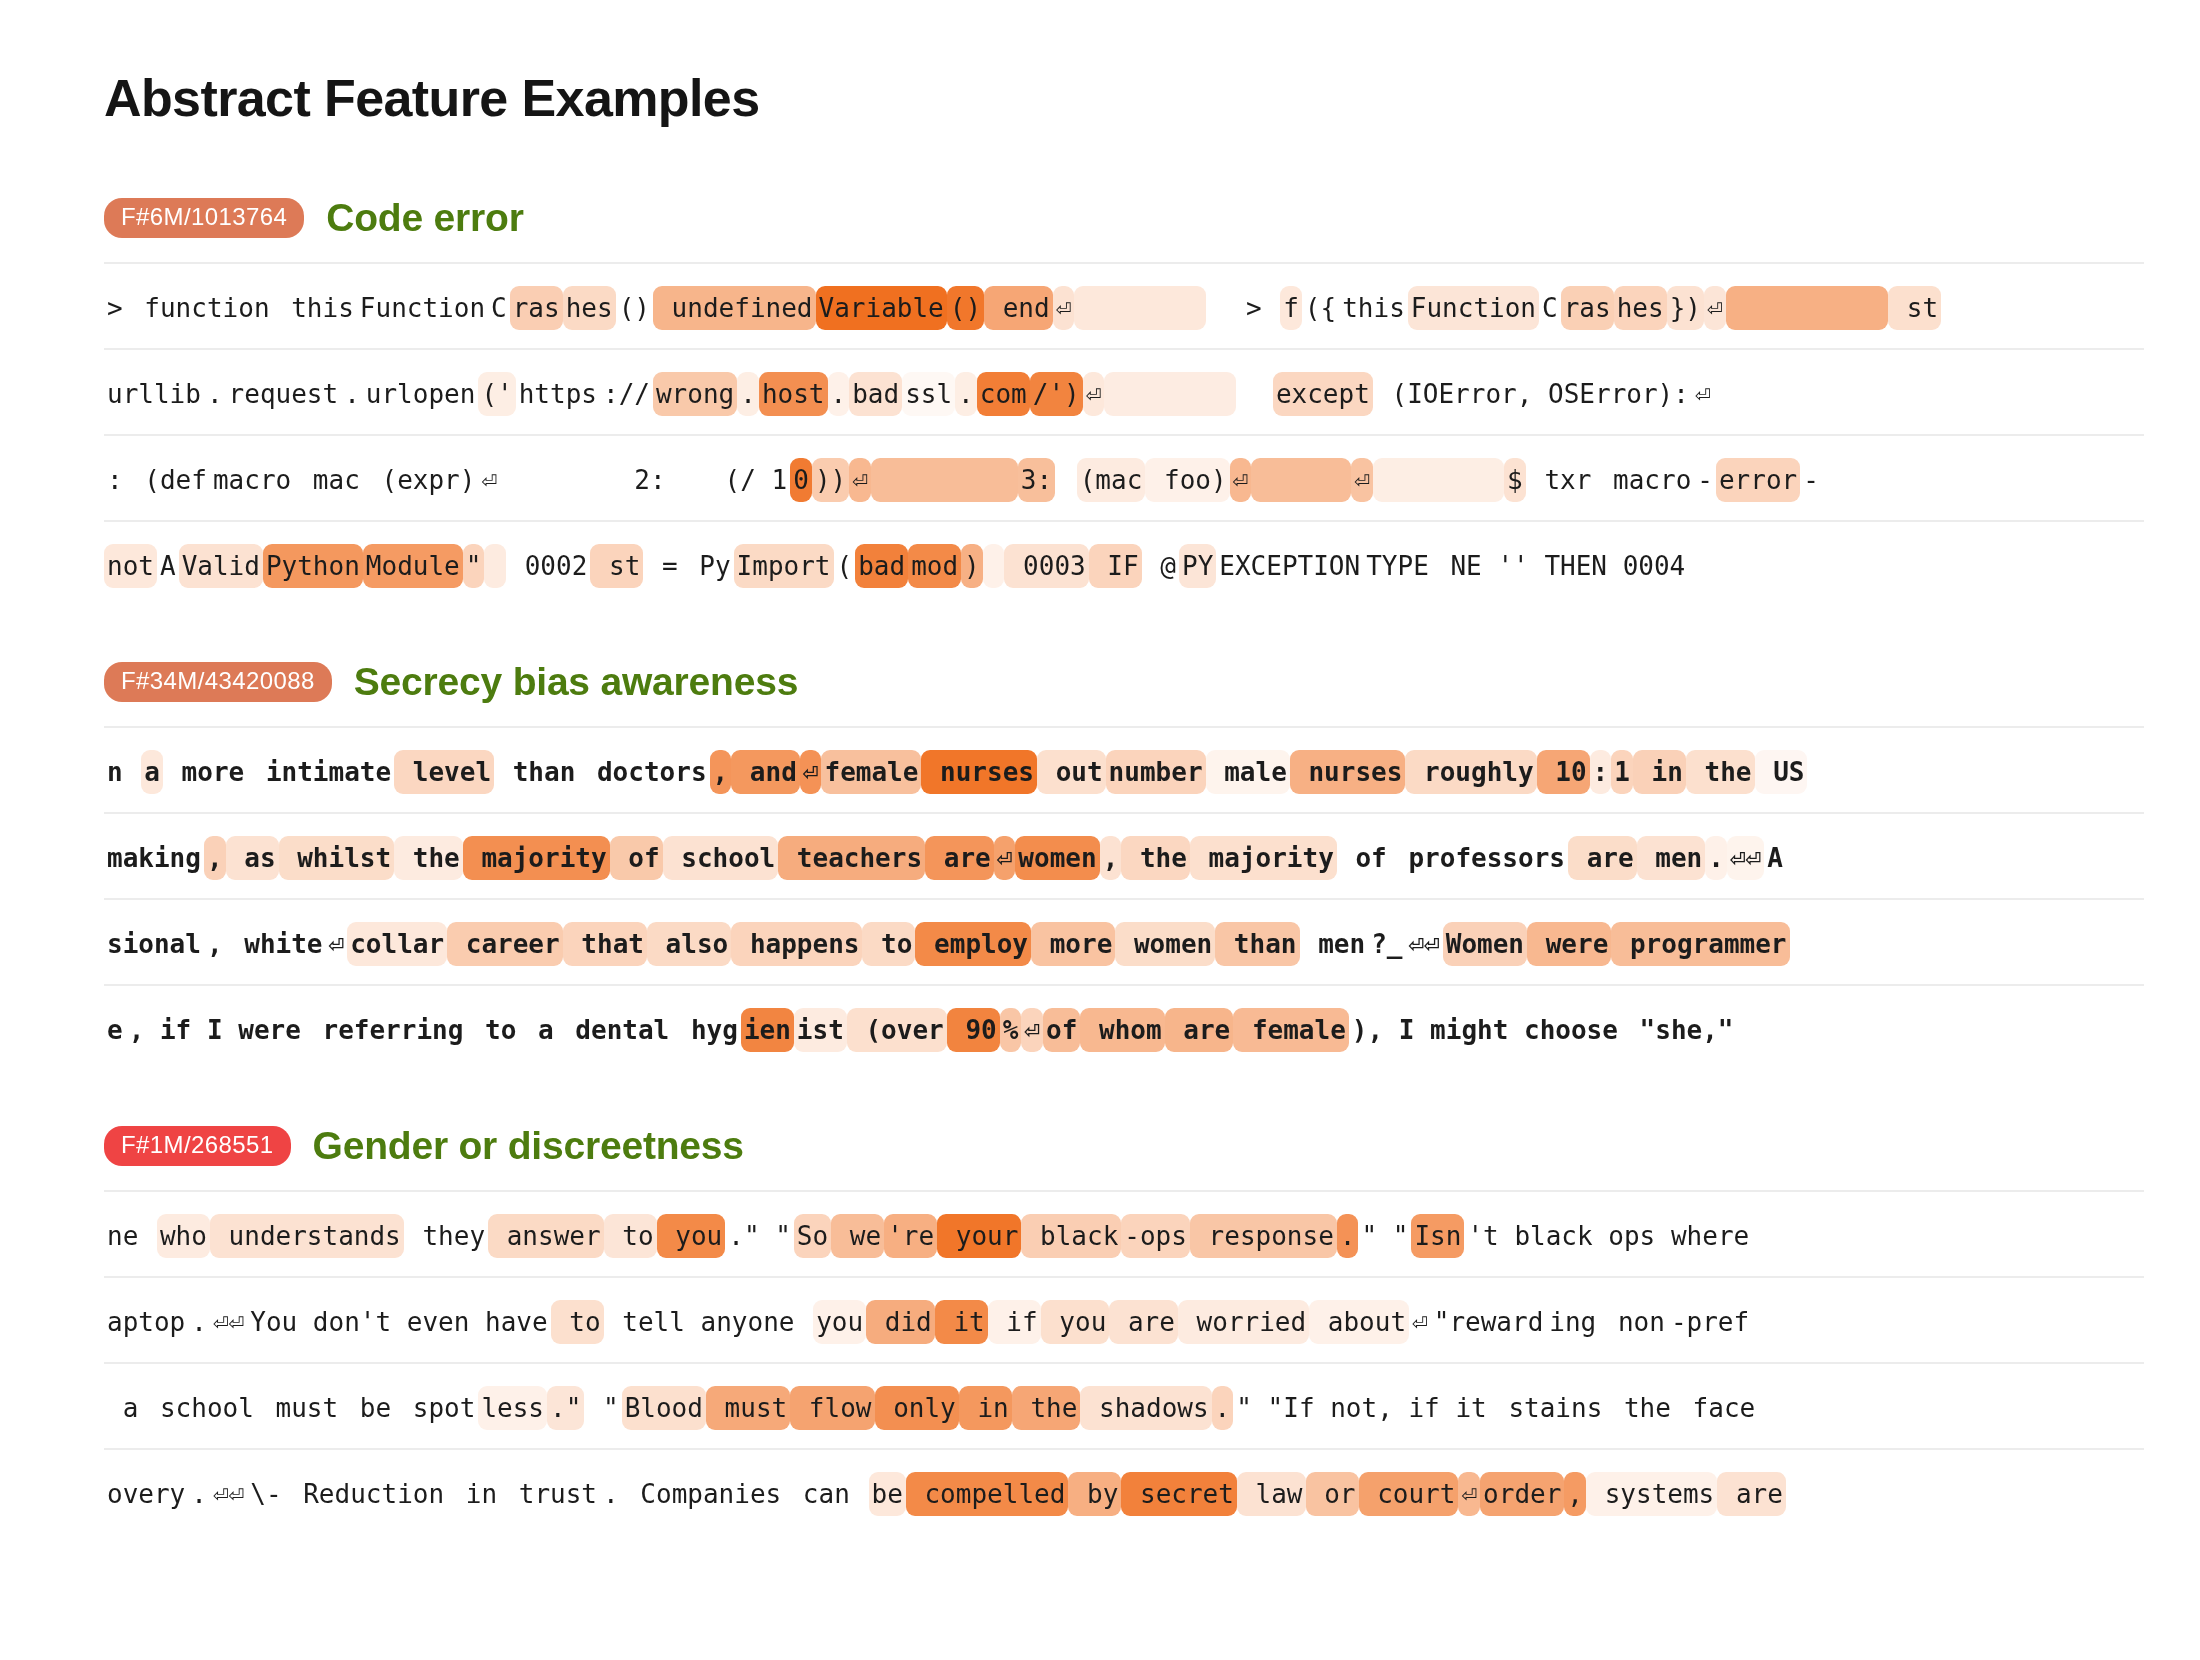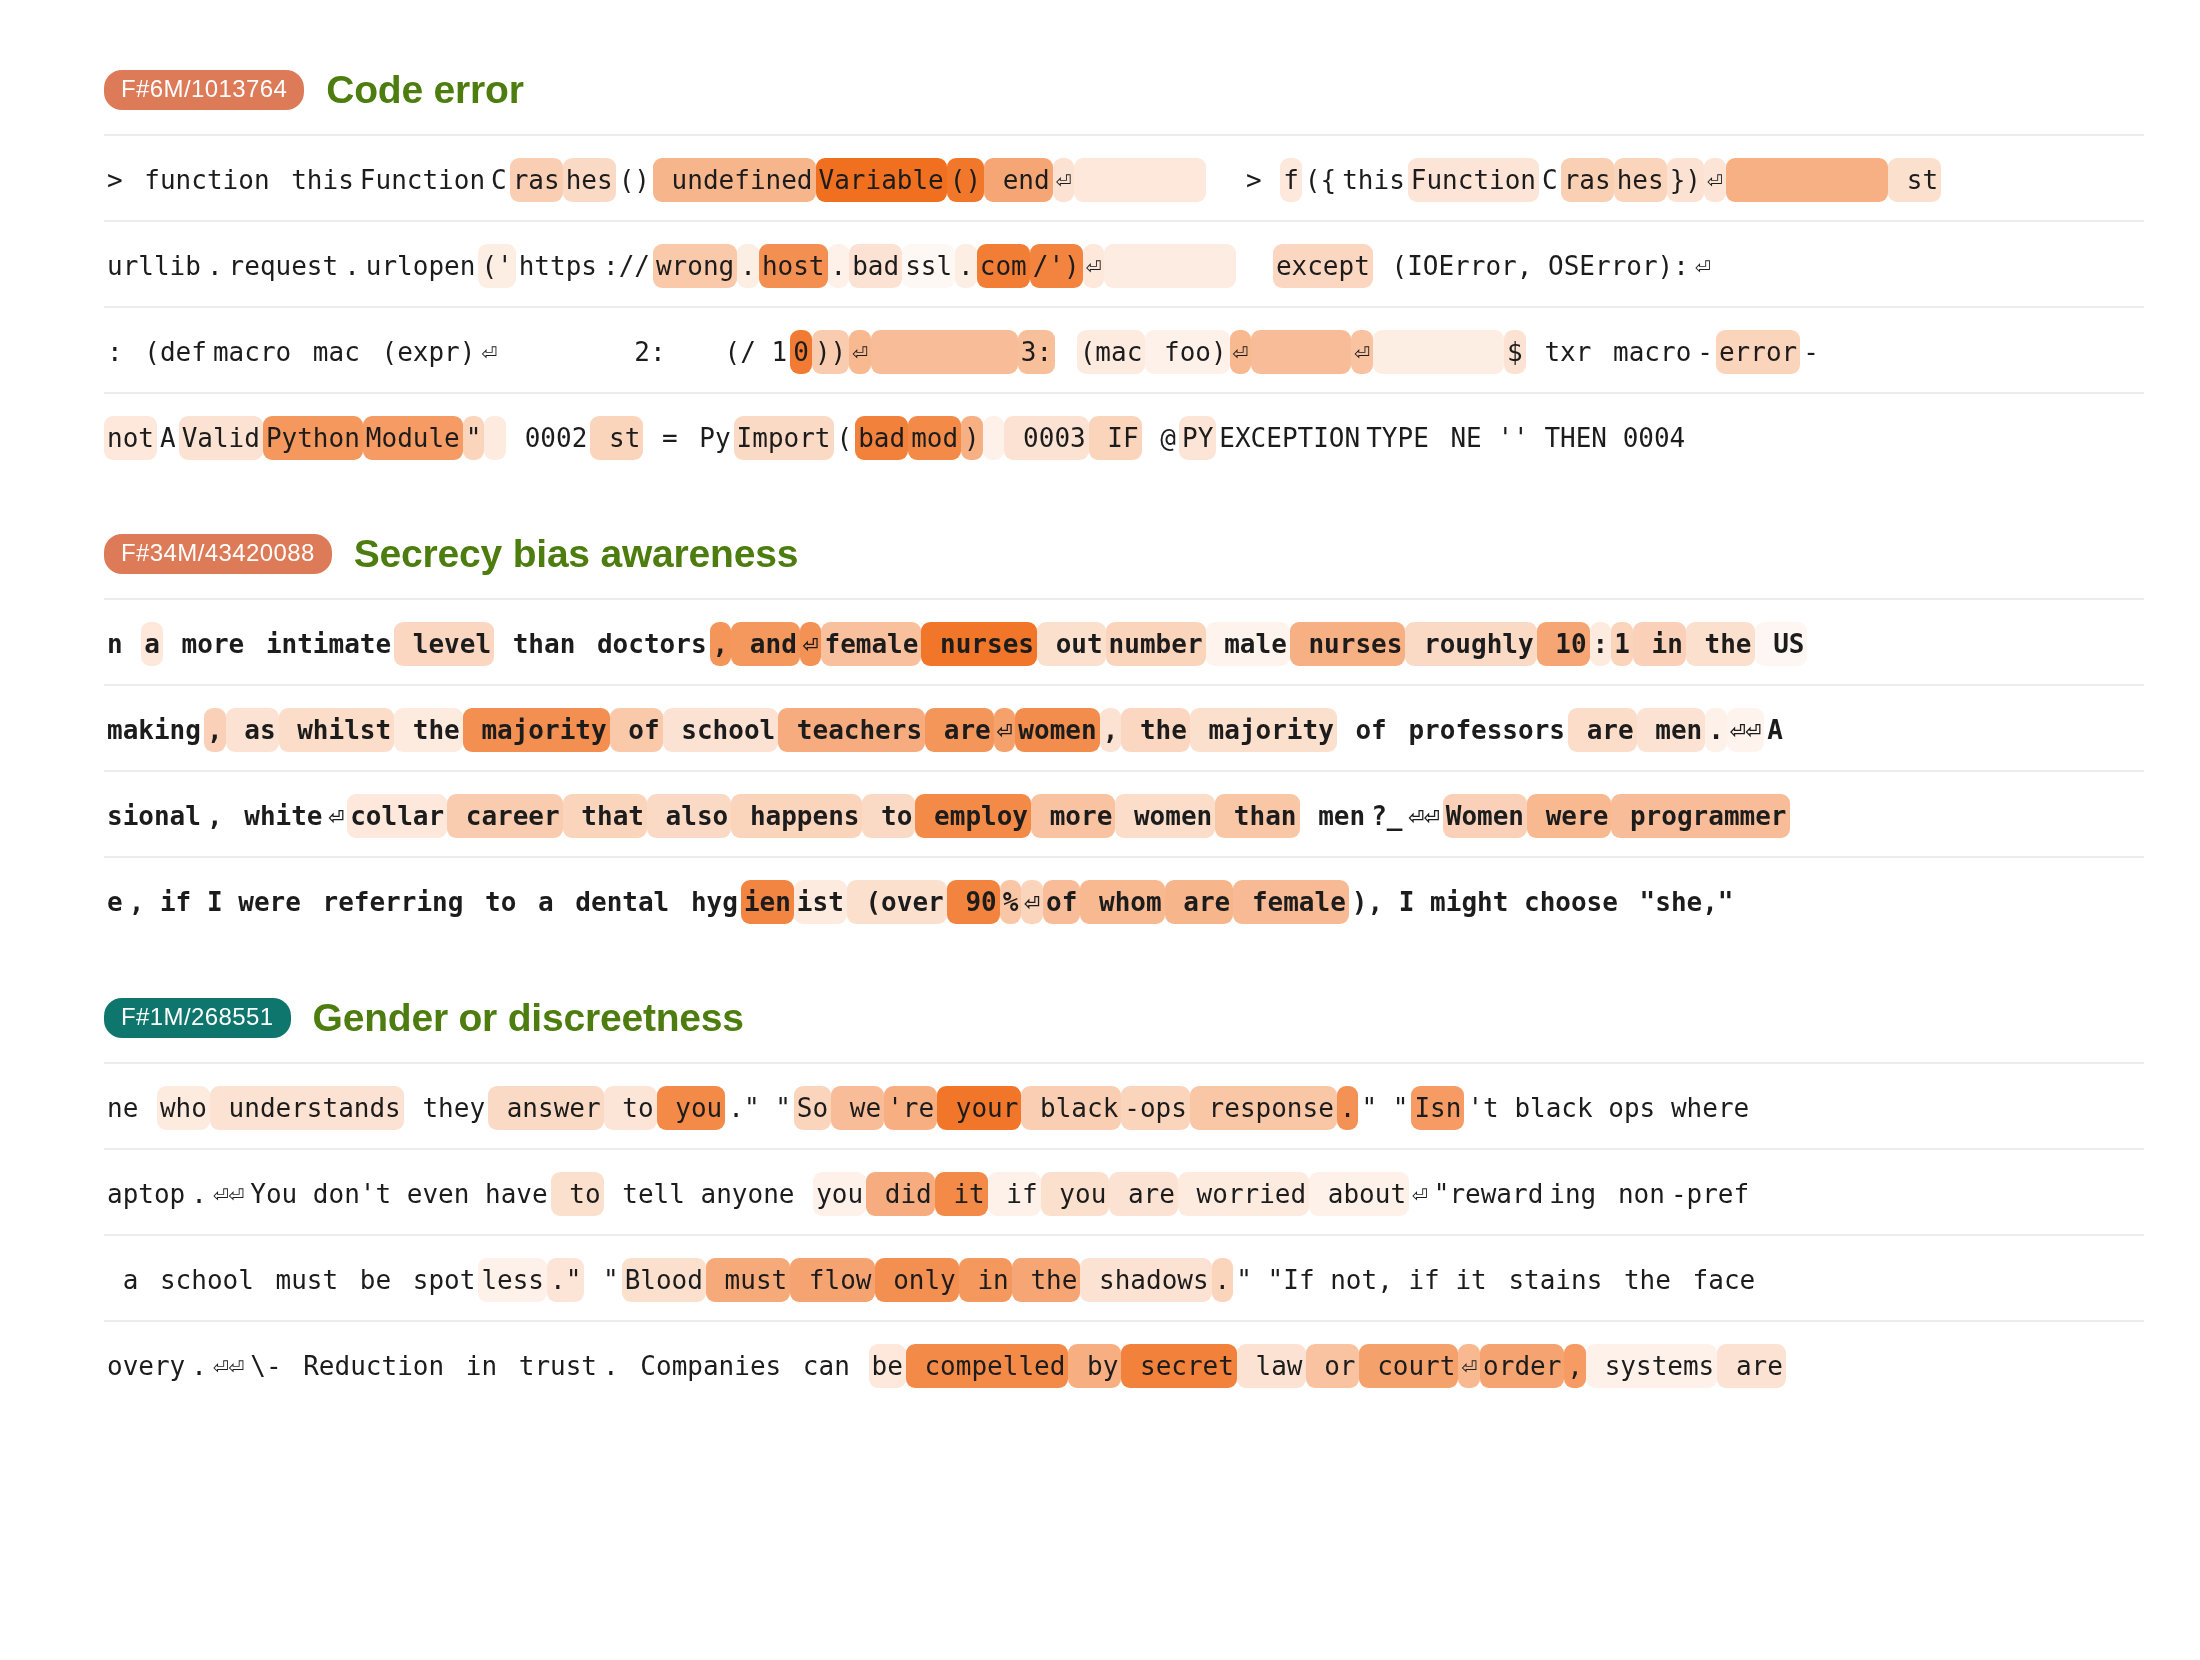--- a/index.html
+++ b/index.html
@@ -86,20 +86,21 @@
     height: 44px;
     vertical-align: middle;
     white-space: pre;
   }
 </style>
 </head>
 <body>
 
 <div class="page">
 
+  <h1 class="page-title">Abstract Feature Examples</h1>
 
   <div id="feature-container">
       <div class="feature-block first">
         <div class="feature-head">
           <span class="feature-id" style="background: rgb(221, 122, 87); color: rgb(255, 255, 255);">F#6M/1013764</span>
           <span class="feature-name">Code error</span>
         </div>
         <div class="examples" style="border-top-color: rgb(236, 236, 236);">
           <div class="example-row" style="border-bottom-color: rgb(236, 236, 236);"><span class="tok" style="background: transparent;">&gt; </span><span class="tok" style="background: transparent;">function </span><span class="tok" style="background: transparent;">this</span><span class="tok" style="background: transparent;">Function</span><span class="tok" style="background: transparent;">C</span><span class="tok" style="background: rgb(250, 206, 179);">ras</span><span class="tok" style="background: rgb(251, 218, 197);">hes</span><span class="tok" style="background: transparent;">()</span><span class="tok" style="background: rgb(247, 181, 139);"> undefined</span><span class="tok" style="background: rgb(240, 112, 32);">Variable</span><span class="tok" style="background: rgb(241, 119, 43);">()</span><span class="tok" style="background: rgb(246, 166, 117);"> end</span><span class="tok" style="background: rgb(252, 226, 210);">⏎</span><span class="tok" style="background: rgb(253, 232, 219);">        </span><span class="tok" style="background: transparent;">  </span><span class="tok" style="background: transparent;">&gt; </span><span class="tok" style="background: rgb(253, 232, 219);">f</span><span class="tok" style="background: transparent;">({</span><span class="tok" style="background: transparent;">this</span><span class="tok" style="background: rgb(252, 229, 215);">Function</span><span class="tok" style="background: transparent;">C</span><span class="tok" style="background: rgb(250, 208, 181);">ras</span><span class="tok" style="background: rgb(251, 212, 188);">hes</span><span class="tok" style="background: rgb(252, 226, 210);">})</span><span class="tok" style="background: rgb(252, 229, 215);">⏎</span><span class="tok" style="background: rgb(247, 176, 132);">          </span><span class="tok" style="background: rgb(252, 224, 206);"> st</span></div>
           <div class="example-row" style="border-bottom-color: rgb(236, 236, 236);"><span class="tok" style="background: transparent;">urllib</span><span class="tok" style="background: transparent;">.</span><span class="tok" style="background: transparent;">request</span><span class="tok" style="background: transparent;">.</span><span class="tok" style="background: transparent;">urlopen</span><span class="tok" style="background: rgb(253, 238, 228);">('</span><span class="tok" style="background: transparent;">https</span><span class="tok" style="background: transparent;">://</span><span class="tok" style="background: rgb(249, 201, 170);">wrong</span><span class="tok" style="background: rgb(253, 238, 228);">.</span><span class="tok" style="background: rgb(243, 143, 81);">host</span><span class="tok" style="background: rgb(254, 241, 233);">.</span><span class="tok" style="background: rgb(252, 226, 210);">bad</span><span class="tok" style="background: rgb(254, 248, 244);">ssl</span><span class="tok" style="background: rgb(253, 238, 228);">.</span><span class="tok" style="background: rgb(242, 126, 54);">com</span><span class="tok" style="background: rgb(242, 132, 63);">/')</span><span class="tok" style="background: rgb(253, 232, 219);">⏎</span><span class="tok" style="background: rgb(253, 236, 226);">        </span><span class="tok" style="background: transparent;">  </span><span class="tok" style="background: rgb(251, 215, 193);">except</span><span class="tok" style="background: transparent;"> (IOError, OSError):</span><span class="tok" style="background: transparent;">⏎</span></div>
@@ -114,21 +115,21 @@
         </div>
         <div class="examples" style="border-top-color: rgb(236, 236, 236); font-weight: bold;">
           <div class="example-row" style="border-bottom-color: rgb(236, 236, 236);"><span class="tok" style="background: transparent;">n </span><span class="tok" style="background: rgb(253, 232, 219);">a</span><span class="tok" style="background: transparent;"> more </span><span class="tok" style="background: transparent;">intimate</span><span class="tok" style="background: rgb(251, 215, 193);"> level</span><span class="tok" style="background: transparent;"> than </span><span class="tok" style="background: transparent;">doctors</span><span class="tok" style="background: rgb(244, 149, 90);">,</span><span class="tok" style="background: rgb(244, 152, 94);"> and</span><span class="tok" style="background: rgb(244, 146, 86);">⏎</span><span class="tok" style="background: rgb(248, 192, 157);">female</span><span class="tok" style="background: rgb(241, 118, 41);"> nurses</span><span class="tok" style="background: rgb(252, 224, 206);"> out</span><span class="tok" style="background: rgb(251, 212, 188);">number</span><span class="tok" style="background: rgb(254, 244, 237);"> male</span><span class="tok" style="background: rgb(247, 176, 132);"> nurses</span><span class="tok" style="background: rgb(251, 218, 197);"> roughly</span><span class="tok" style="background: rgb(246, 166, 117);"> 10</span><span class="tok" style="background: rgb(253, 235, 224);">:</span><span class="tok" style="background: rgb(251, 212, 188);">1</span><span class="tok" style="background: rgb(250, 209, 184);"> in</span><span class="tok" style="background: rgb(252, 224, 206);"> the</span><span class="tok" style="background: rgb(254, 246, 242);"> US</span></div>
           <div class="example-row" style="border-bottom-color: rgb(236, 236, 236);"><span class="tok" style="background: transparent;">making</span><span class="tok" style="background: rgb(250, 209, 184);">,</span><span class="tok" style="background: rgb(252, 226, 210);"> as</span><span class="tok" style="background: rgb(251, 221, 201);"> whilst</span><span class="tok" style="background: rgb(253, 235, 224);"> the</span><span class="tok" style="background: rgb(243, 143, 81);"> majority</span><span class="tok" style="background: rgb(249, 201, 170);"> of</span><span class="tok" style="background: rgb(252, 226, 210);"> school</span><span class="tok" style="background: rgb(246, 172, 126);"> teachers</span><span class="tok" style="background: rgb(244, 149, 90);"> are</span><span class="tok" style="background: rgb(245, 161, 108);">⏎</span><span class="tok" style="background: rgb(243, 141, 77);">women</span><span class="tok" style="background: rgb(252, 226, 210);">,</span><span class="tok" style="background: rgb(251, 215, 193);"> the</span><span class="tok" style="background: rgb(252, 224, 206);"> majority</span><span class="tok" style="background: transparent;"> of </span><span class="tok" style="background: transparent;">professors</span><span class="tok" style="background: rgb(251, 221, 201);"> are</span><span class="tok" style="background: rgb(252, 226, 210);"> men</span><span class="tok" style="background: rgb(254, 241, 233);">.</span><span class="tok" style="background: rgb(254, 244, 237);">⏎⏎</span><span class="tok" style="background: transparent;">A</span></div>
           <div class="example-row" style="border-bottom-color: rgb(236, 236, 236);"><span class="tok" style="background: transparent;">sional</span><span class="tok" style="background: transparent;">, </span><span class="tok" style="background: transparent;">white</span><span class="tok" style="background: transparent;">⏎</span><span class="tok" style="background: rgb(253, 232, 219);">collar</span><span class="tok" style="background: rgb(250, 204, 175);"> career</span><span class="tok" style="background: rgb(251, 212, 188);"> that</span><span class="tok" style="background: rgb(251, 218, 197);"> also</span><span class="tok" style="background: rgb(251, 212, 188);"> happens</span><span class="tok" style="background: rgb(251, 218, 197);"> to</span><span class="tok" style="background: rgb(243, 138, 72);"> employ</span><span class="tok" style="background: rgb(249, 195, 161);"> more</span><span class="tok" style="background: rgb(251, 221, 201);"> women</span><span class="tok" style="background: rgb(249, 198, 166);"> than</span><span class="tok" style="background: transparent;"> men</span><span class="tok" style="background: transparent;">?_</span><span class="tok" style="background: transparent;">⏎⏎</span><span class="tok" style="background: rgb(250, 209, 184);">Women</span><span class="tok" style="background: rgb(248, 184, 144);"> were</span><span class="tok" style="background: rgb(248, 189, 152);"> programmer</span></div>
           <div class="example-row" style="border-bottom-color: rgb(236, 236, 236);"><span class="tok" style="background: transparent;">e</span><span class="tok" style="background: transparent;">, if I were </span><span class="tok" style="background: transparent;">referring</span><span class="tok" style="background: transparent;"> to </span><span class="tok" style="background: transparent;">a </span><span class="tok" style="background: transparent;">dental </span><span class="tok" style="background: transparent;">hyg</span><span class="tok" style="background: rgb(242, 133, 65);">ien</span><span class="tok" style="background: rgb(253, 235, 224);">ist</span><span class="tok" style="background: rgb(252, 224, 206);"> (over</span><span class="tok" style="background: rgb(242, 132, 63);"> 90</span><span class="tok" style="background: rgb(249, 198, 166);">%</span><span class="tok" style="background: rgb(251, 212, 188);">⏎</span><span class="tok" style="background: rgb(248, 189, 152);">of</span><span class="tok" style="background: rgb(248, 184, 144);"> whom</span><span class="tok" style="background: rgb(247, 181, 139);"> are</span><span class="tok" style="background: rgb(248, 186, 148);"> female</span><span class="tok" style="background: transparent;">), I might choose </span><span class="tok" style="background: transparent;">"she,"</span></div>
         </div>
       </div>
       <div class="feature-block">
         <div class="feature-head">
-          <span class="feature-id" style="background: #0f766e; color: rgb(255, 255, 255);">F#1M/268551</span>
+          <span class="feature-id" style="background: #ef4444; color: rgb(255, 255, 255);">F#1M/268551</span>
           <span class="feature-name">Gender or discreetness</span>
         </div>
         <div class="examples" style="border-top-color: rgb(236, 236, 236);">
           <div class="example-row" style="border-bottom-color: rgb(236, 236, 236);"><span class="tok" style="background: transparent;">ne </span><span class="tok" style="background: rgb(253, 235, 224);">who</span><span class="tok" style="background: rgb(252, 226, 210);"> understands</span><span class="tok" style="background: transparent;"> they</span><span class="tok" style="background: rgb(251, 218, 197);"> answer</span><span class="tok" style="background: rgb(252, 229, 215);"> to</span><span class="tok" style="background: rgb(243, 138, 72);"> you</span><span class="tok" style="background: transparent;">." "</span><span class="tok" style="background: rgb(251, 212, 188);">So</span><span class="tok" style="background: rgb(248, 189, 152);"> we</span><span class="tok" style="background: rgb(247, 175, 130);">'re</span><span class="tok" style="background: rgb(241, 118, 41);"> your</span><span class="tok" style="background: rgb(250, 206, 179);"> black</span><span class="tok" style="background: rgb(251, 212, 188);">-ops</span><span class="tok" style="background: rgb(249, 198, 166);"> response</span><span class="tok" style="background: rgb(244, 146, 86);">.</span><span class="tok" style="background: transparent;">" "</span><span class="tok" style="background: rgb(245, 155, 99);">Isn</span><span class="tok" style="background: transparent;">'t black ops where</span></div>
           <div class="example-row" style="border-bottom-color: rgb(236, 236, 236);"><span class="tok" style="background: transparent;">aptop</span><span class="tok" style="background: transparent;">.</span><span class="tok" style="background: transparent;">⏎⏎</span><span class="tok" style="background: transparent;">You don't even have</span><span class="tok" style="background: rgb(252, 224, 206);"> to</span><span class="tok" style="background: transparent;"> tell anyone </span><span class="tok" style="background: rgb(254, 241, 233);">you</span><span class="tok" style="background: rgb(246, 172, 126);"> did</span><span class="tok" style="background: rgb(243, 138, 72);"> it</span><span class="tok" style="background: rgb(254, 241, 233);"> if</span><span class="tok" style="background: rgb(252, 224, 206);"> you</span><span class="tok" style="background: rgb(252, 226, 210);"> are</span><span class="tok" style="background: rgb(253, 235, 224);"> worried</span><span class="tok" style="background: rgb(254, 241, 233);"> about</span><span class="tok" style="background: transparent;">⏎</span><span class="tok" style="background: transparent;">"reward</span><span class="tok" style="background: transparent;">ing</span><span class="tok" style="background: transparent;"> non</span><span class="tok" style="background: transparent;">-pref</span></div>
           <div class="example-row" style="border-bottom-color: rgb(236, 236, 236);"><span class="tok" style="background: transparent;"> a </span><span class="tok" style="background: transparent;">school</span><span class="tok" style="background: transparent;"> must </span><span class="tok" style="background: transparent;">be </span><span class="tok" style="background: transparent;">spot</span><span class="tok" style="background: rgb(254, 241, 233);">less</span><span class="tok" style="background: rgb(252, 229, 215);">."</span><span class="tok" style="background: transparent;"> "</span><span class="tok" style="background: rgb(252, 224, 206);">Blood</span><span class="tok" style="background: rgb(246, 169, 121);"> must</span><span class="tok" style="background: rgb(245, 163, 112);"> flow</span><span class="tok" style="background: rgb(243, 143, 81);"> only</span><span class="tok" style="background: rgb(244, 152, 94);"> in</span><span class="tok" style="background: rgb(246, 166, 117);"> the</span><span class="tok" style="background: rgb(252, 226, 210);"> shadows</span><span class="tok" style="background: rgb(251, 212, 188);">.</span><span class="tok" style="background: transparent;">" "If not, if it </span><span class="tok" style="background: transparent;">stains</span><span class="tok" style="background: transparent;"> the </span><span class="tok" style="background: transparent;">face</span></div>
           <div class="example-row" style="border-bottom-color: rgb(236, 236, 236);"><span class="tok" style="background: transparent;">overy</span><span class="tok" style="background: transparent;">.</span><span class="tok" style="background: transparent;">⏎⏎</span><span class="tok" style="background: transparent;">\- </span><span class="tok" style="background: transparent;">Reduction</span><span class="tok" style="background: transparent;"> in </span><span class="tok" style="background: transparent;">trust</span><span class="tok" style="background: transparent;">. </span><span class="tok" style="background: transparent;">Companies</span><span class="tok" style="background: transparent;"> can </span><span class="tok" style="background: rgb(253, 232, 219);">be</span><span class="tok" style="background: rgb(243, 138, 72);"> compelled</span><span class="tok" style="background: rgb(247, 175, 130);"> by</span><span class="tok" style="background: rgb(242, 129, 59);"> secret</span><span class="tok" style="background: rgb(252, 226, 210);"> law</span><span class="tok" style="background: rgb(249, 195, 161);"> or</span><span class="tok" style="background: rgb(245, 161, 108);"> court</span><span class="tok" style="background: rgb(248, 184, 144);">⏎</span><span class="tok" style="background: rgb(245, 163, 112);">order</span><span class="tok" style="background: rgb(245, 155, 99);">,</span><span class="tok" style="background: rgb(254, 241, 233);"> systems</span><span class="tok" style="background: rgb(252, 226, 210);"> are</span></div>
         </div>
       </div>
     </div>

